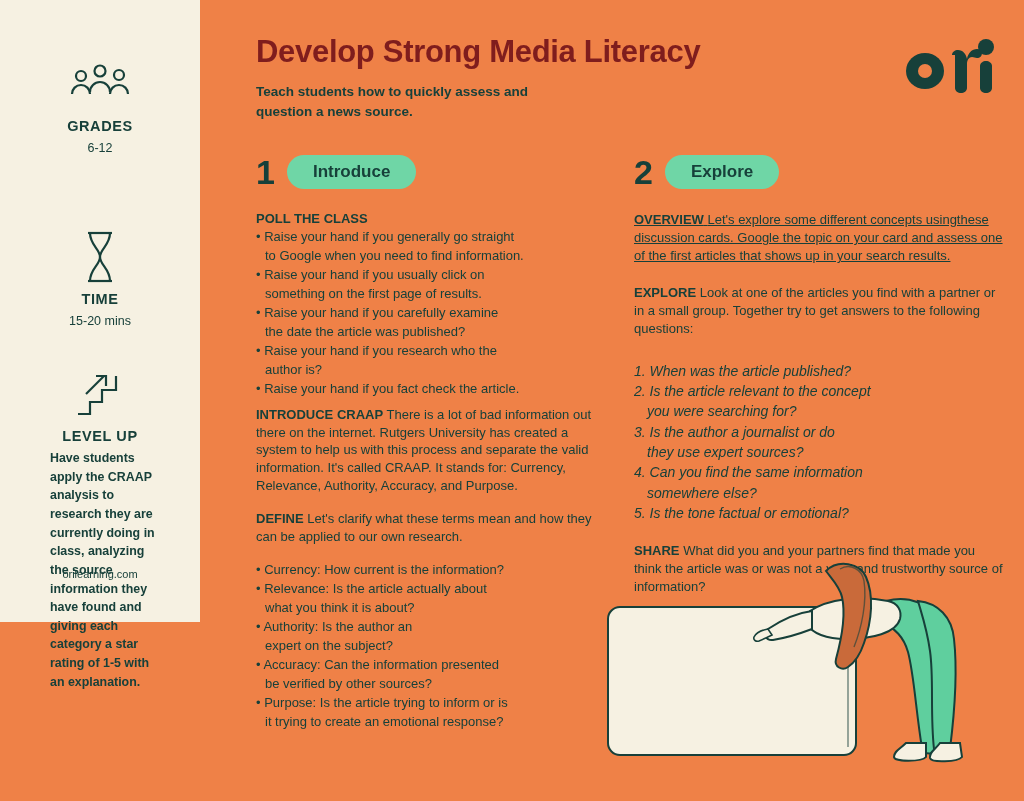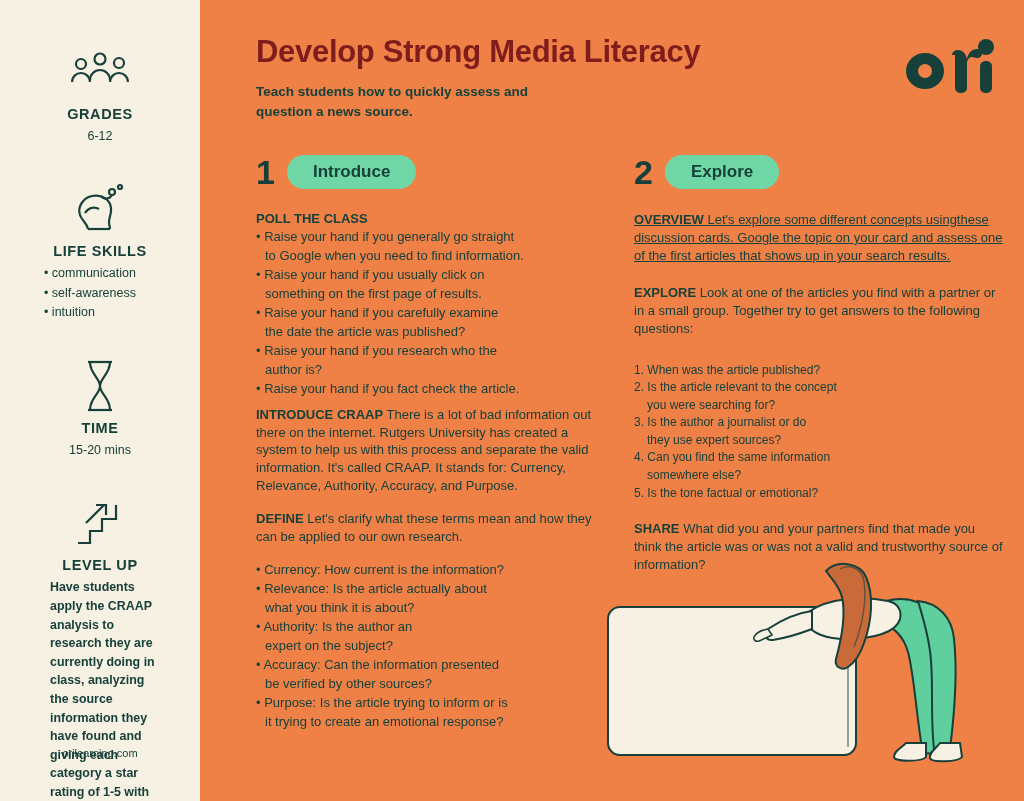--- a/index.html
+++ b/index.html
@@ -12,25 +12,25 @@
   .page {
     position: relative;
     width: 1024px; height: 801px;
     background: #ef8147;
     display: flex;
   }
 
   
   .sidebar {
     width: 200px;
-    height: 801px;
+    height: 622px;
     background: #f6f1e2;
     flex: 0 0 200px;
     position: relative;
-    padding-top: 44px;
+    padding-top: 56px;
     display: flex;
     flex-direction: column;
     align-items: center;
   }
   .side-block {
     width: 100%;
     text-align: center;
     padding: 0 16px;
   }
   .side-icon {
@@ -144,21 +144,21 @@
     padding: 7px 26px;
   }
 
   .para { margin-bottom: 15px; font-size: 13px; line-height: 1.38; }
   .lead { font-weight: bold; }
   .bullets { font-size: 13px; line-height: 1.38; }
   .bullets div { padding-left: 9px; text-indent: -9px; margin-bottom: 1px; }
   .bullets div::before { content: "• "; }
   .bullets div.cont { text-indent: 0; padding-left: 9px; }
   .bullets div.cont::before { content: ""; }
-  .numlist { font-size: 12px; line-height: 1.38; }
+  .numlist { font-size: 14px; line-height: 1.38; font-style: italic; }
   .numlist div { margin-bottom: 1px; }
   .numlist div.cont { padding-left: 13px; }
   .blocktitle { font-weight: bold; font-size: 13px; margin-bottom: 2px; }
 
   
   .illus {
     position: absolute;
     right: 24px;
     bottom: 22px;
     width: 420px;
@@ -182,38 +182,20 @@
           <circle cx="52" cy="13" r="5"></circle>
           <path d="M43 32c0-5 4-9 9-9s9 4 9 9"></path>
         </svg>
       </div>
       <div class="side-title">GRADES</div>
       <div class="side-sub">6-12</div>
     </div>
 
     <div class="divider"></div>
 
-    <div class="side-block">
-      <div class="side-icon">
-        <svg width="64" height="52" viewBox="0 0 64 52" fill="none" stroke="#17403a" stroke-width="2.2">
-          <path d="M20 46c-1-6-6-8-8-14-2.5-7 2-17 12-19 9-2 18 3 19 12 .7 6-2 9-2 14 0 3 1 5 1 7"></path>
-          <path d="M17 30c3-5 9-7 14-4"></path>
-          <path d="M33 13c3 4 9 3 11-1"></path>
-          <circle cx="44" cy="9" r="3"></circle>
-          <circle cx="52" cy="4" r="2"></circle>
-          <path d="M20 46h22"></path>
-        </svg>
-      </div>
-      <div class="side-title">LIFE SKILLS</div>
-      <div class="side-list">
-        <div>communication</div>
-        <div>self-awareness</div>
-        <div>intuition</div>
-      </div>
-    </div>
 
     <div class="divider"></div>
 
     <div class="side-block">
       <div class="side-icon">
         <svg width="44" height="56" viewBox="0 0 44 56" fill="none" stroke="#17403a" stroke-width="2.2">
           <path d="M10 4h24"></path>
           <path d="M10 52h24"></path>
           <path d="M12 4c0 12 10 16 10 24 0 8-10 12-10 24"></path>
           <path d="M32 4c0 12-10 16-10 24 0 8 10 12 10 24"></path>

